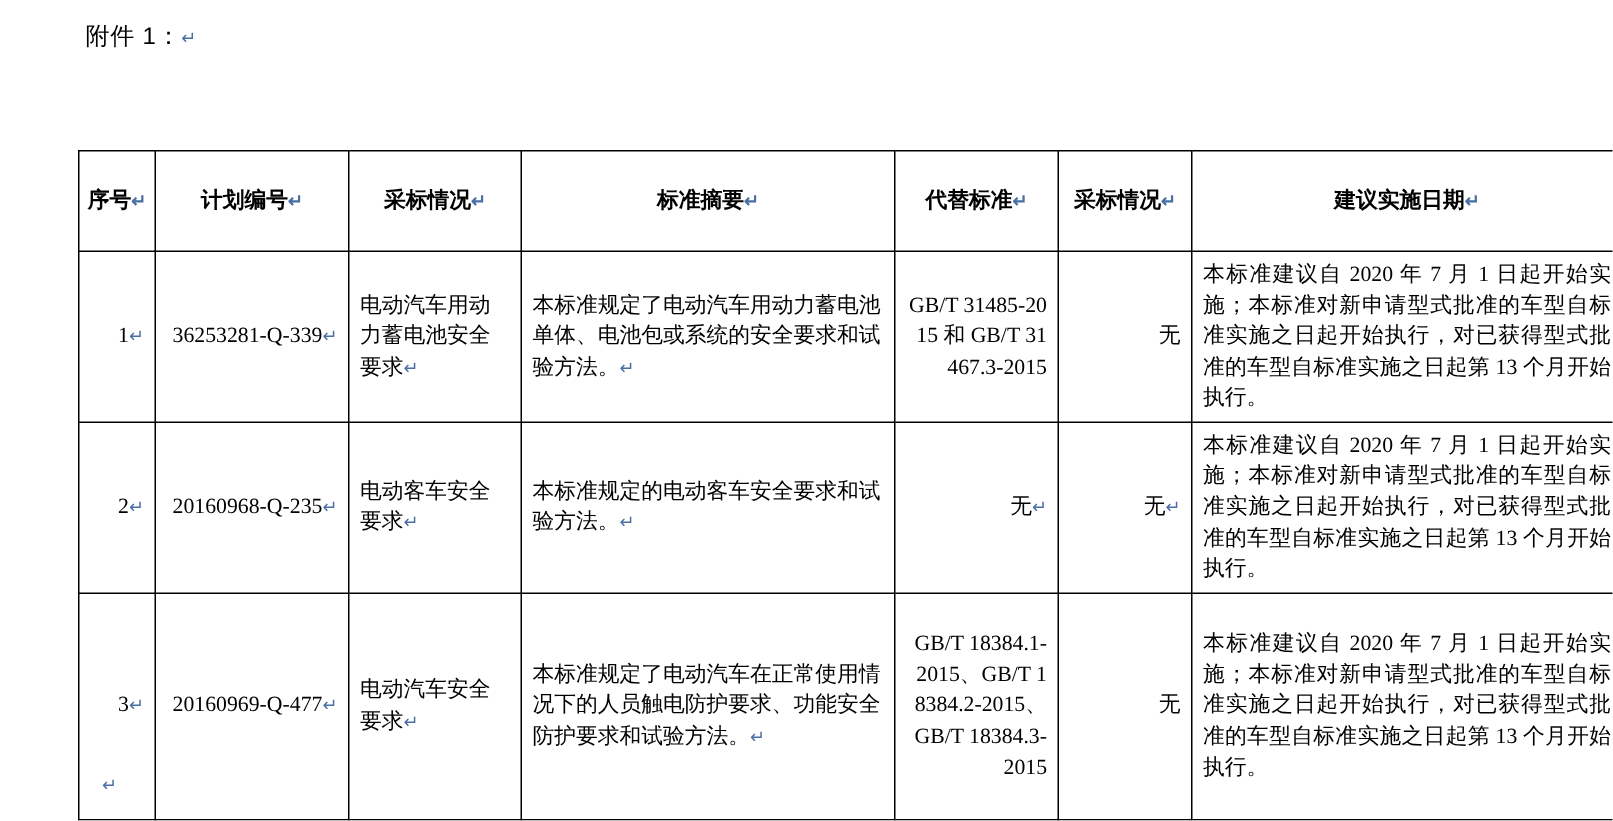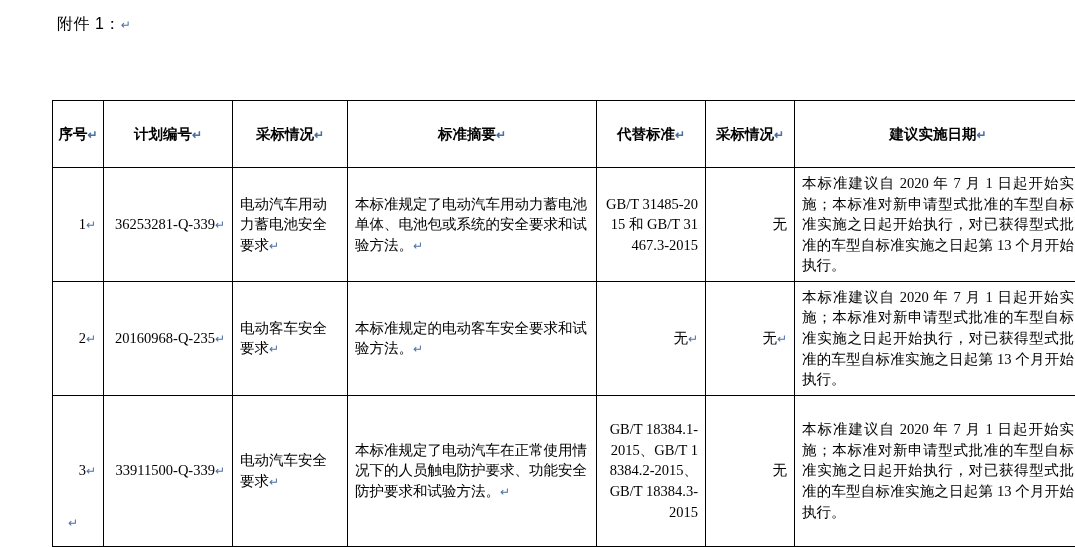--- a/index.html
+++ b/index.html
@@ -128,21 +128,21 @@
         <td class="c-seq"><span>2</span><span class="pilcrow">↵</span></td>
         <td class="c-plan"><span>20160968-Q-235</span><span class="pilcrow">↵</span></td>
         <td class="c-name"><span>电动客车安全要求</span><span class="pilcrow">↵</span></td>
         <td class="c-abstract"><span>本标准规定的电动客车安全要求和试验方法。</span><span class="pilcrow">↵</span></td>
         <td class="c-replace"><span>无</span><span class="pilcrow">↵</span></td>
         <td class="c-adopt"><span>无</span><span class="pilcrow">↵</span></td>
         <td class="c-date"><span>本标准建议自 2020 年 7 月 1 日起开始实施；本标准对新申请型式批准的车型自标准实施之日起开始执行，对已获得型式批准的车型自标准实施之日起第 13 个月开始执行。</span></td>
       </tr>
       <tr class="row3">
         <td class="c-seq"><span>3</span><span class="pilcrow">↵</span></td>
-        <td class="c-plan"><span>33911500-Q-339</span><span class="pilcrow">↵</span></td>
+        <td class="c-plan"><span>20160969-Q-477</span><span class="pilcrow">↵</span></td>
         <td class="c-name"><span>电动汽车安全要求</span><span class="pilcrow">↵</span></td>
         <td class="c-abstract"><span>本标准规定了电动汽车在正常使用情况下的人员触电防护要求、功能安全防护要求和试验方法。</span><span class="pilcrow">↵</span></td>
         <td class="c-replace"><span>GB/T 18384.1-2015、GB/T 18384.2-2015、GB/T 18384.3-2015</span></td>
         <td class="c-adopt"><span>无</span></td>
         <td class="c-date"><span>本标准建议自 2020 年 7 月 1 日起开始实施；本标准对新申请型式批准的车型自标准实施之日起开始执行，对已获得型式批准的车型自标准实施之日起第 13 个月开始执行。</span></td>
       </tr>
     </tbody>
   </table>
 
   <div class="trailing-mark">↵</div>

